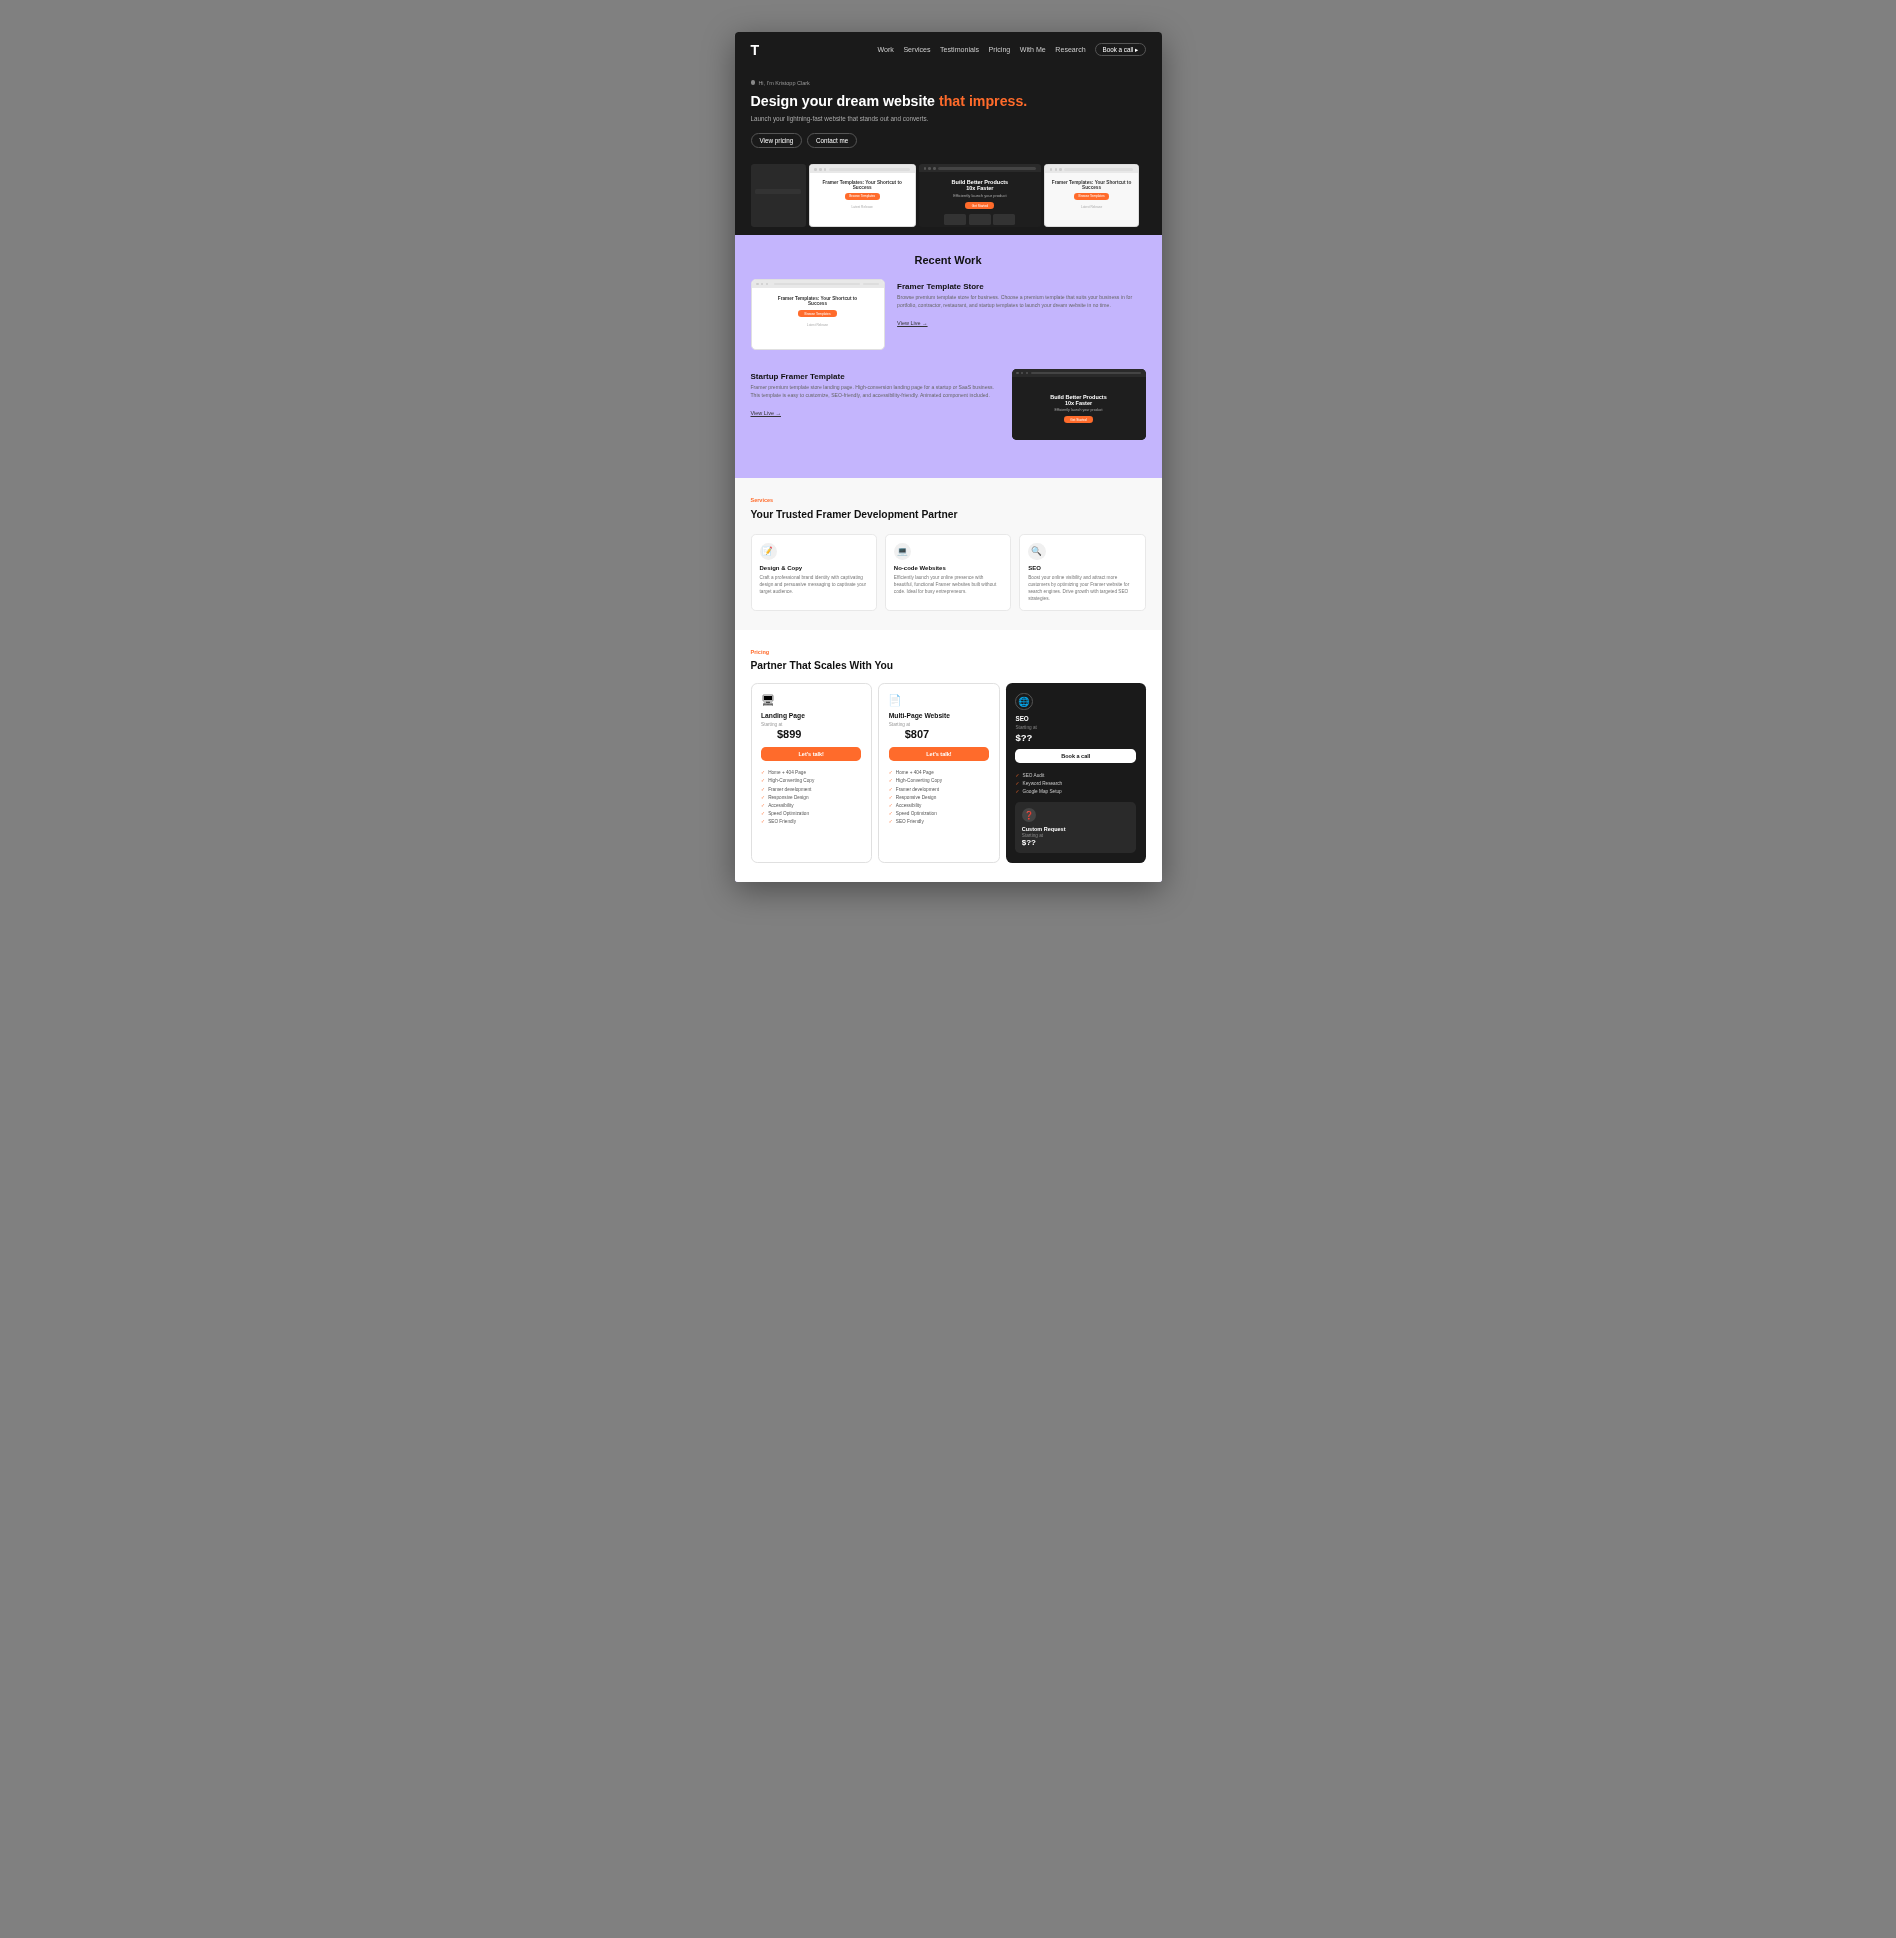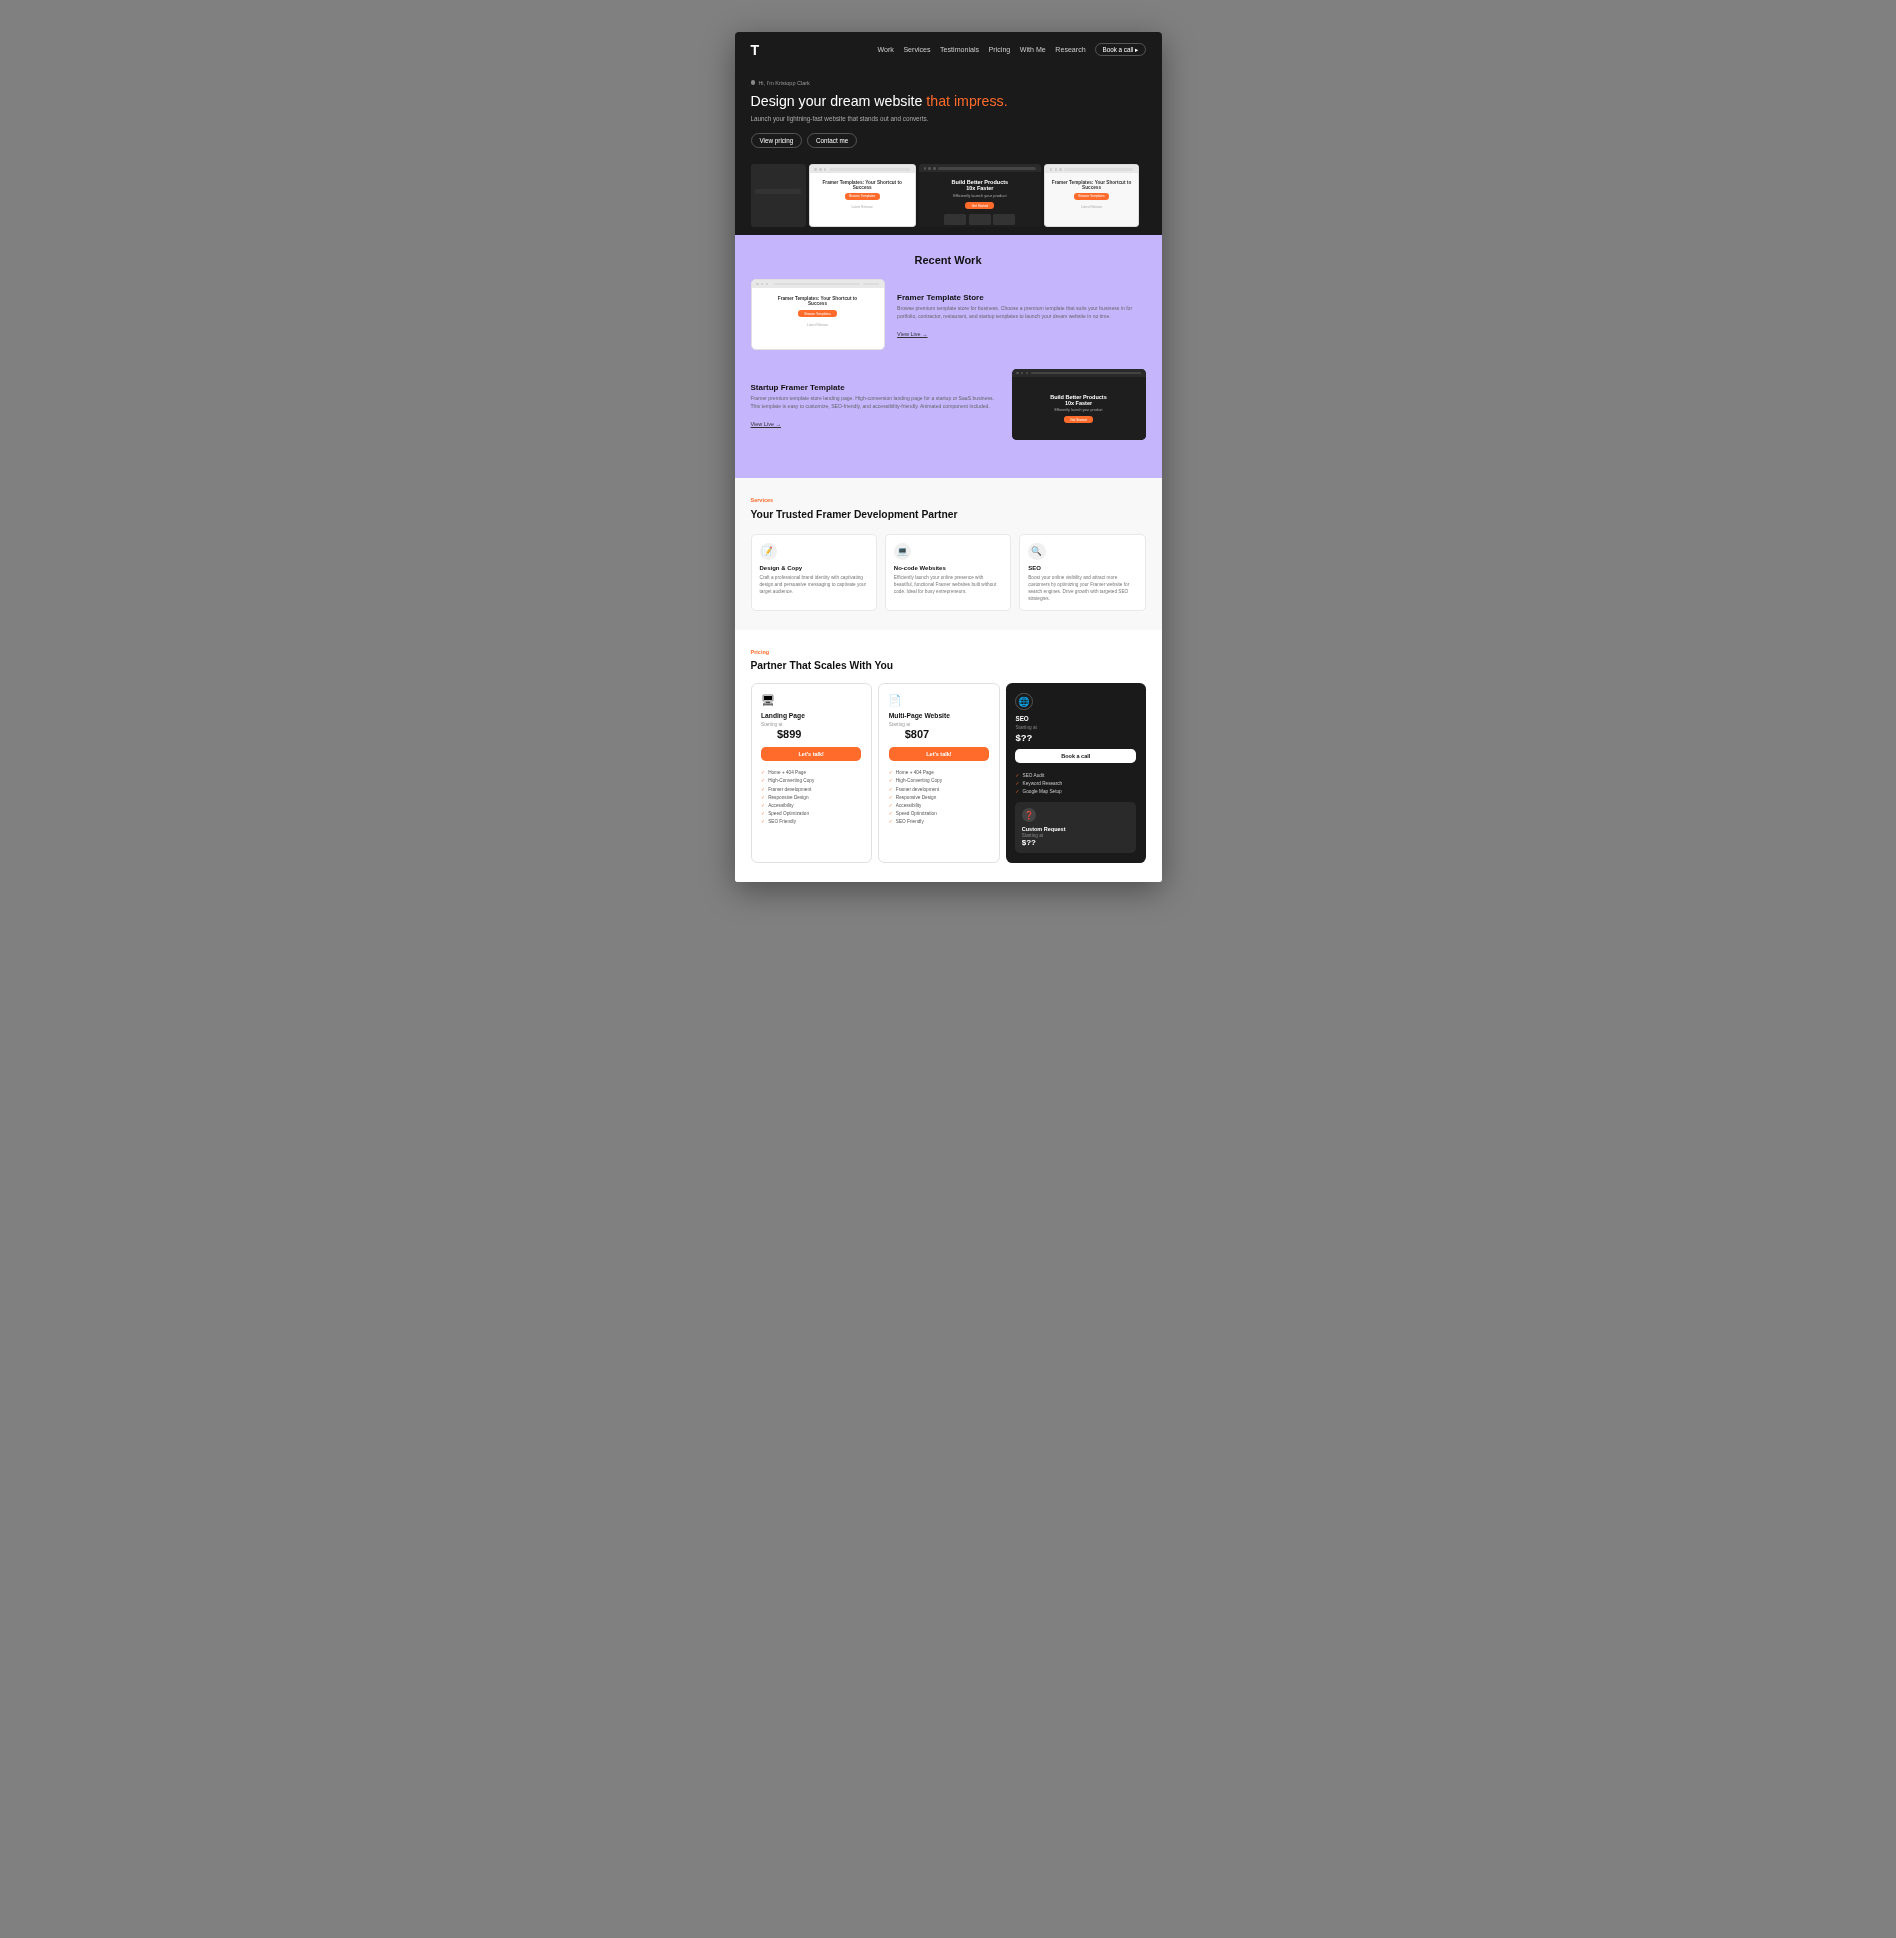--- a/index.html
+++ b/index.html
@@ -73,21 +73,21 @@
       height: 4.7px;
       background: #888;
       border-radius: 50%;
     }
     .hero-badge-text {
       font-size: 5.5px;
       color: #999;
     }
     .hero-title {
       font-size: 14.2px;
-      font-weight: 400;
+      font-weight: 700;
       color: #fff;
       line-height: 1.3;
       margin-bottom: 4.7px;
     }
     .hero-title .highlight {
       color: #ff6b2b;
     }
     .hero-subtitle {
       font-size: 6.3px;
       color: #aaa;
@@ -180,21 +180,21 @@
     .section-title {
       font-size: 11px;
       font-weight: 700;
       color: #111;
       text-align: center;
       margin-bottom: 12.6px;
     }
     .work-item {
       display: flex;
       gap: 12.6px;
-      align-items: center;
+      align-items: flex-start;
       margin-bottom: 19px;
     }
     .work-item.reverse {
       flex-direction: row-reverse;
     }
     .work-screenshot {
       flex-shrink: 0;
       width: 134px;
       height: 71px;
       border-radius: 4.7px;

